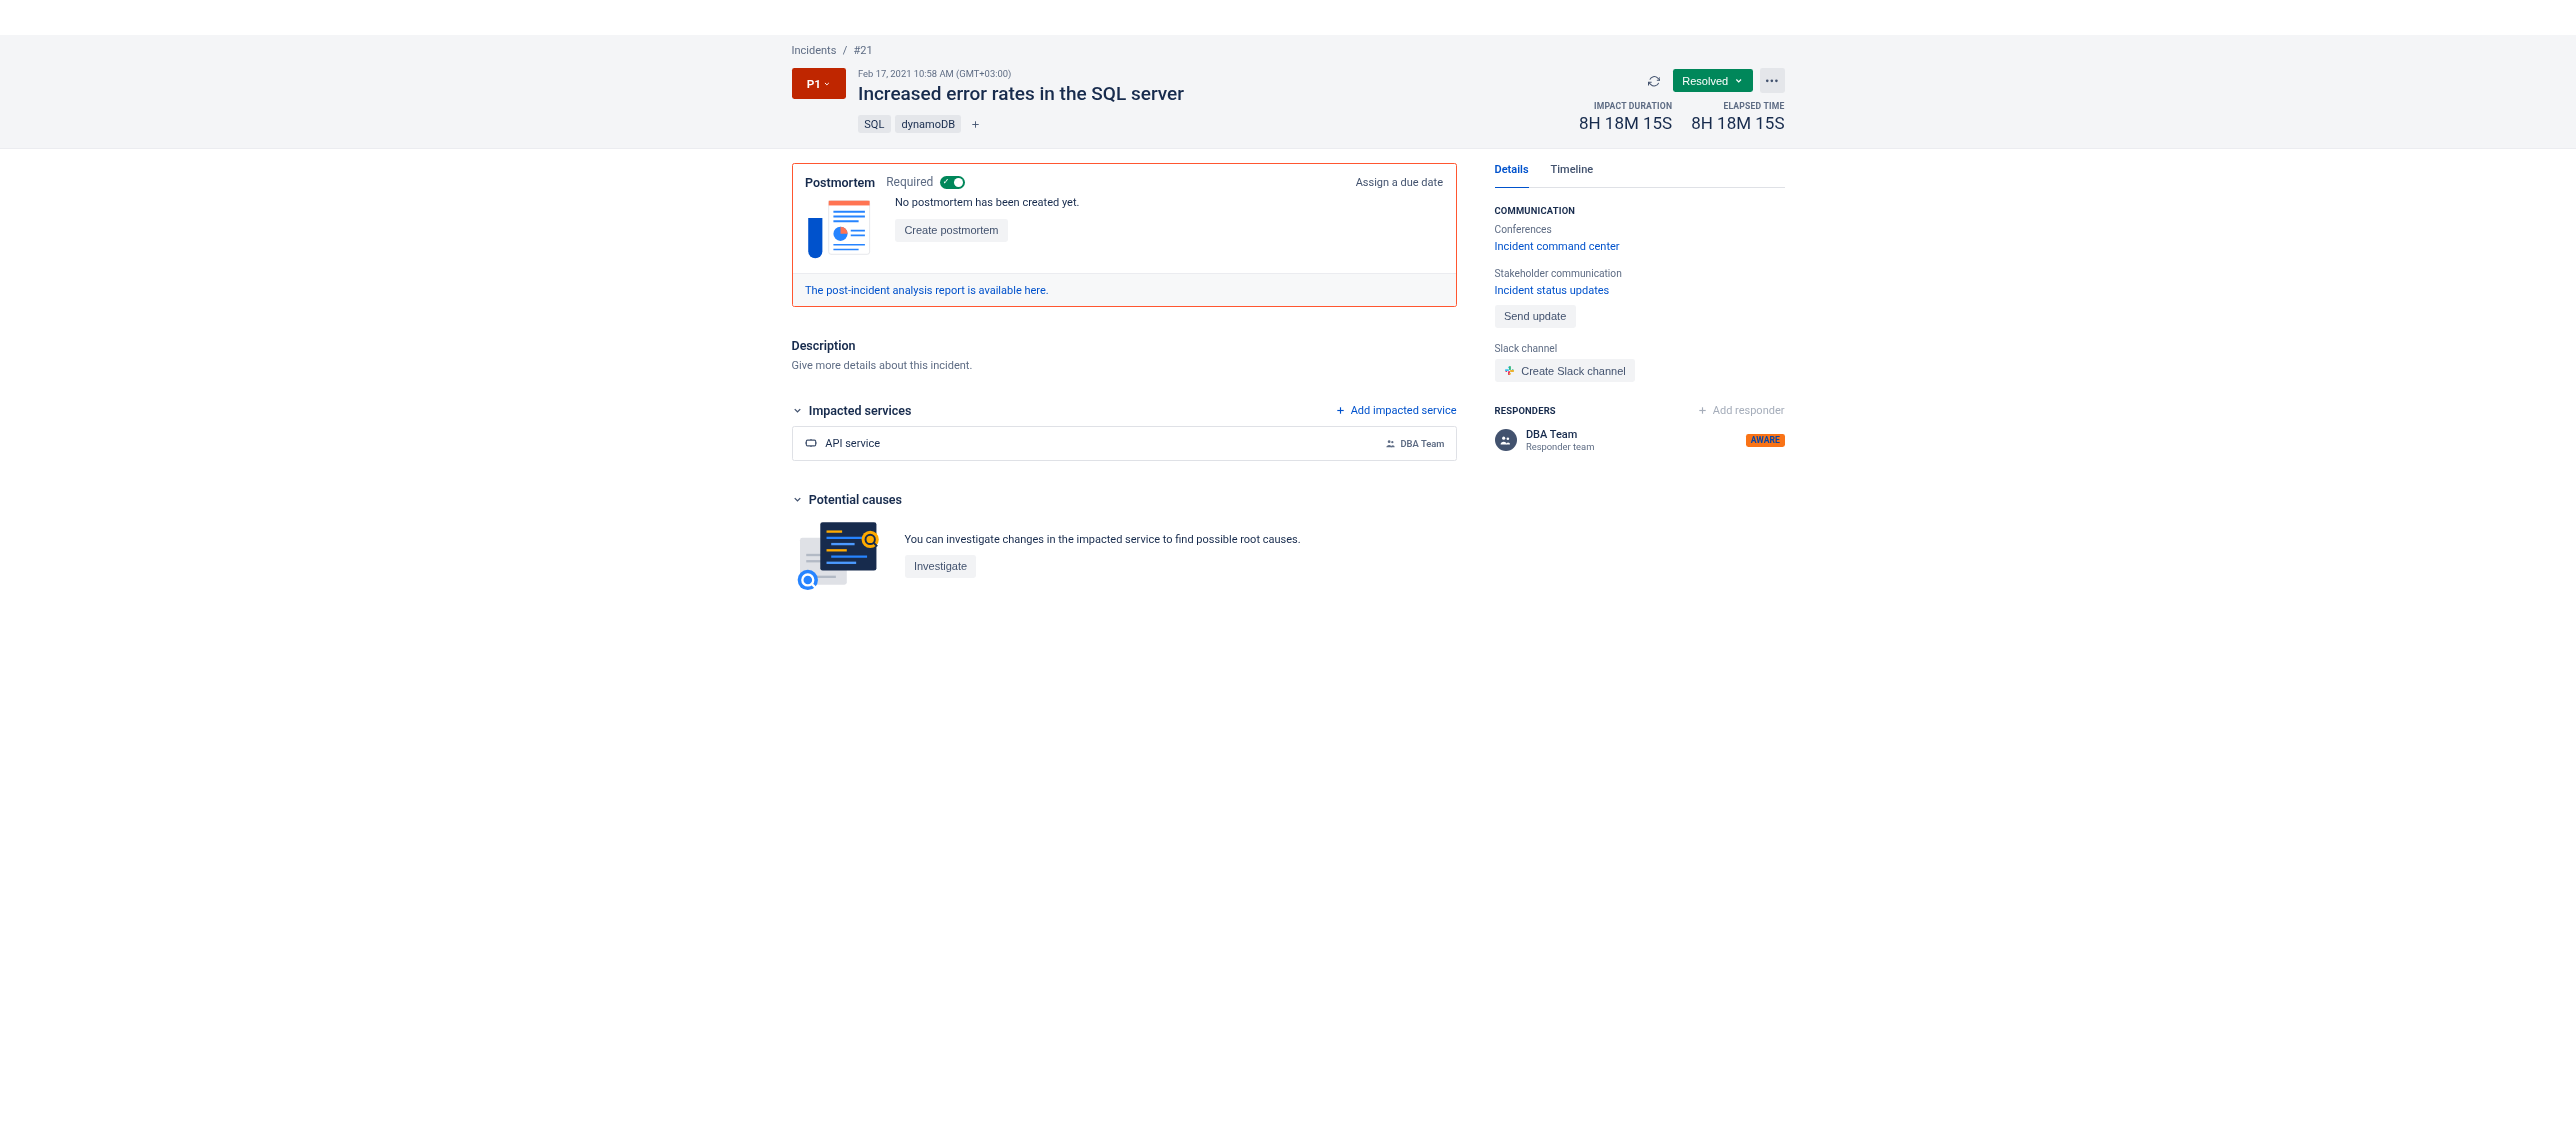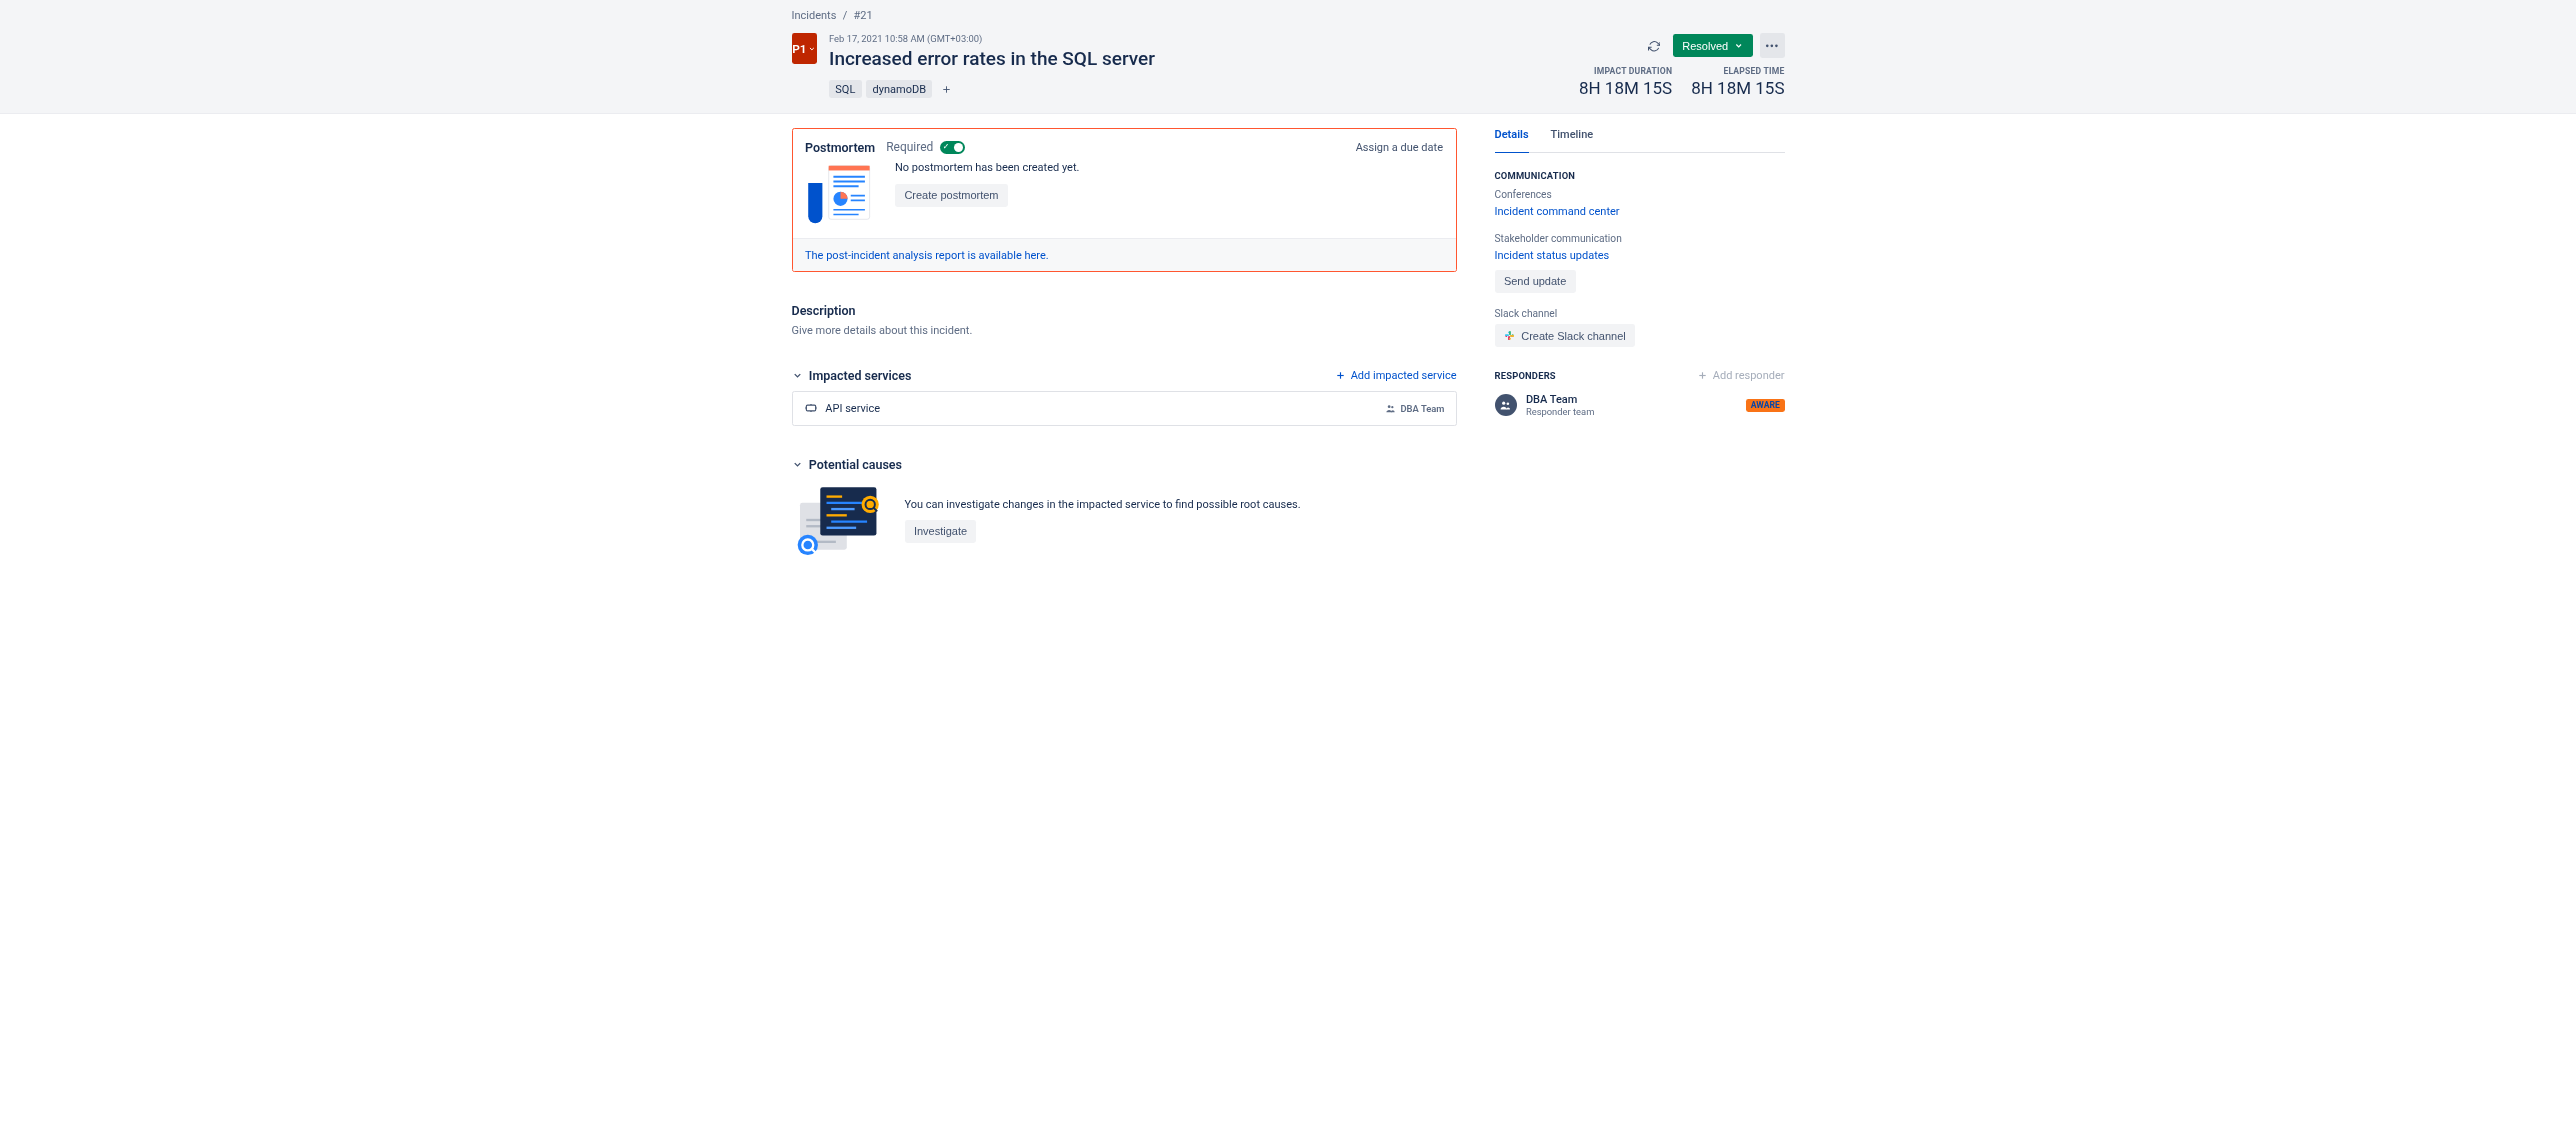--- a/index.html
+++ b/index.html
@@ -6,20 +6,21 @@
   body {
     font-family: -apple-system, BlinkMacSystemFont, "Segoe UI", Roboto, Helvetica, Arial, sans-serif;
     background: #fff;
     color: #172B4D;
     font-size: 11px;
   }
   .header-area {
     background: #f4f5f7;
     border-bottom: 0.8px solid #ebecf0;
     padding: 9.4px 0 14px 0;
+    margin-top: 35px;
   }
   .container {
     max-width: 1018px;
     margin: 0 auto;
     padding: 0 12.5px;
   }
   .breadcrumbs {
     color: #5e6c84;
     font-size: 11px;
     margin-bottom: 11px;
@@ -29,21 +30,21 @@
   }
   .breadcrumbs a { color: #5e6c84; text-decoration: none; }
   .header-row {
     display: flex;
     align-items: flex-start;
     gap: 12.5px;
   }
   .priority-badge {
     background: #BF2600;
     color: #fff;
-    width: 25px;
+    width: 54px;
     height: 31px;
     border-radius: 2.4px;
     display: flex;
     align-items: center;
     justify-content: center;
     font-weight: 600;
     font-size: 11.8px;
     cursor: pointer;
     gap: 1.6px;
     flex-shrink: 0;

